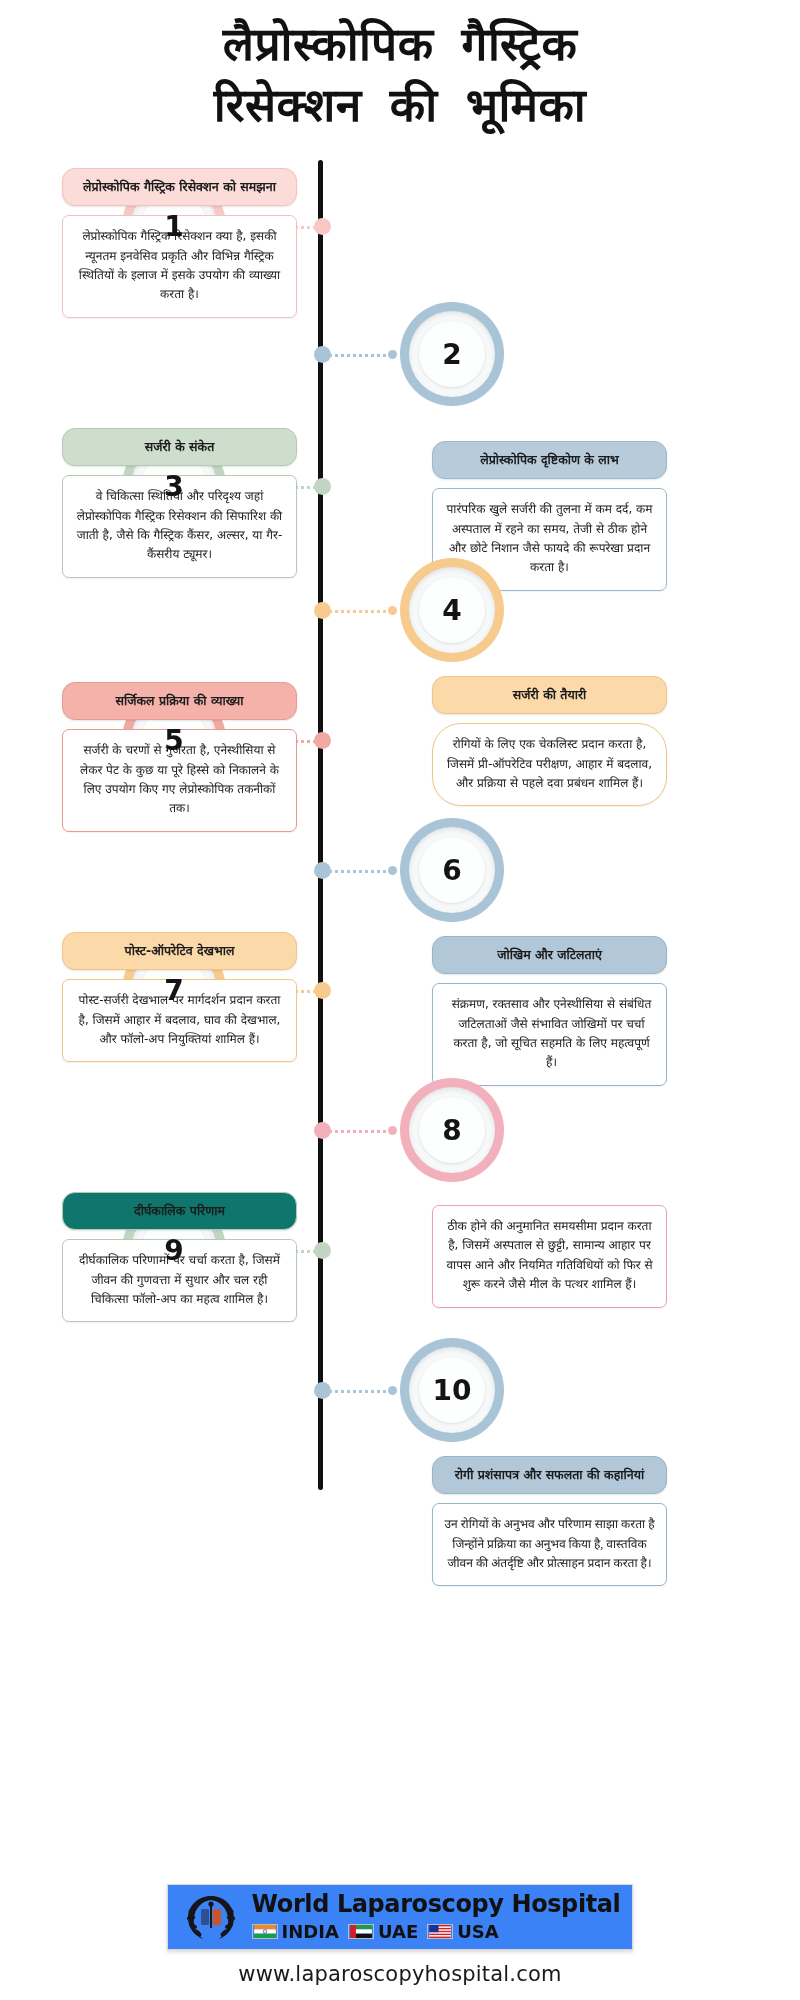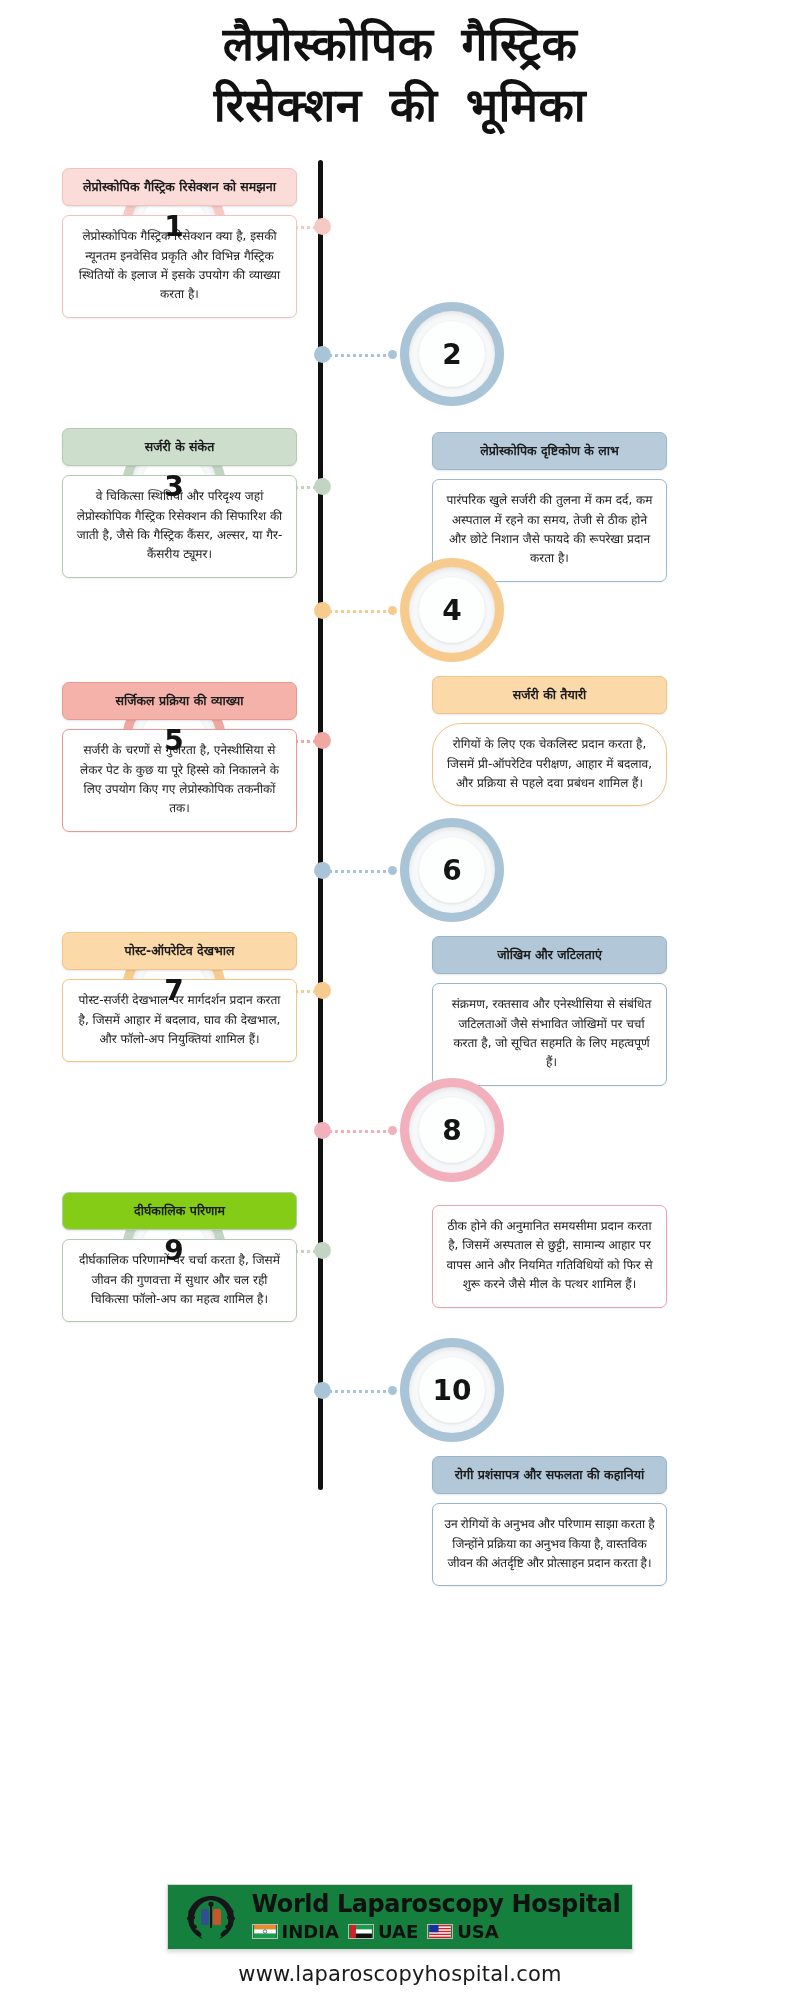--- a/index.html
+++ b/index.html
@@ -41,21 +41,21 @@
 
   
   .card {
     position: absolute;
     width: 235px;
   }
   .card.left  { left: 62px;  }
   .card.right { left: 432px; }
 
   .card-header {
-    border-radius: 7px;
+    border-radius: 13px;
     padding: 9px 10px;
     text-align: center;
     font-size: 12.5px;
     font-weight: bold;
     line-height: 1.45;
     color: #1c1c1c;
     font-family: "DejaVu Sans", sans-serif;
     box-shadow: 0 1px 2px rgba(0,0,0,0.10);
   }
   .card-body {
@@ -136,21 +136,21 @@
   
   .footer {
     position: absolute;
     left: 0; right: 0;
     bottom: 14px;
     text-align: center;
   }
   .logo-box {
     display: inline-block;
     border: 1px solid #d8d8d8;
-    background: #15803d;
+    background: #3b82f6;
     padding: 7px 12px;
     box-shadow: 0 2px 4px rgba(0,0,0,0.16);
   }
   .logo-inner { display: flex; align-items: center; gap: 10px; }
   .wreath { width: 62px; height: 50px; flex: none; }
   .logo-text { text-align: left; }
   .logo-title {
     font-family: "DejaVu Sans", sans-serif;
     font-weight: bold;
     font-size: 24px;
@@ -206,21 +206,21 @@
     </div>
     <div class="medallion right" style="top: 302px;">
       <div class="ring1" style="background:#a9c4d6"></div>
       <div class="ring2"></div>
       <div class="ring3"></div>
       <div class="num">2</div>
     </div>
     <div class="connector" style="border-top-color: rgb(169, 196, 214); left: 324px; width: 68px; top: 354px;"></div>
     <div class="node" style="background: rgb(169, 196, 214); position: absolute; left: 314px; top: 346px;"></div>
     <div class="node-sm" style="background: rgb(169, 196, 214); position: absolute; top: 350px; left: 388px;"></div>
-    <div class="card right" style="top: 432px;">
+    <div class="card right" style="top: 441px;">
       <div class="card-header" style="background: rgb(183, 203, 219); border: 1px solid rgb(156, 184, 204);">लेप्रोस्कोपिक दृष्टिकोण के लाभ</div>
       <div class="card-body" style="border-color: rgb(156, 184, 204);">पारंपरिक खुले सर्जरी की तुलना में कम दर्द, कम अस्पताल में रहने का समय, तेजी से ठीक होने और छोटे निशान जैसे फायदे की रूपरेखा प्रदान करता है।</div>
     </div>
     <div class="medallion left" style="top: 434px;">
       <div class="ring1" style="background:#c2d4c2"></div>
       <div class="ring2"></div>
       <div class="ring3"></div>
       <div class="num">3</div>
     </div>
     <div class="connector" style="border-top-color: rgb(194, 212, 194); left: 234px; width: 82px; top: 486px;"></div>
@@ -297,21 +297,21 @@
     <div class="medallion left" style="top: 1198px;">
       <div class="ring1" style="background:#c2d4c2"></div>
       <div class="ring2"></div>
       <div class="ring3"></div>
       <div class="num">9</div>
     </div>
     <div class="connector" style="border-top-color: rgb(194, 212, 194); left: 234px; width: 82px; top: 1250px;"></div>
     <div class="node" style="background: rgb(194, 212, 194); position: absolute; left: 314px; top: 1242px;"></div>
     <div class="node-sm" style="background: rgb(194, 212, 194); position: absolute; top: 1246px; left: 229px;"></div>
     <div class="card left" style="top: 1192px;">
-      <div class="card-header" style="background: #84cc16; border: 1px solid rgb(180, 202, 180);">दीर्घकालिक परिणाम</div>
+      <div class="card-header" style="background: #0f766e; border: 1px solid rgb(180, 202, 180);">दीर्घकालिक परिणाम</div>
       <div class="card-body" style="border-color: rgb(180, 202, 180);">दीर्घकालिक परिणामों पर चर्चा करता है, जिसमें जीवन की गुणवत्ता में सुधार और चल रही चिकित्सा फॉलो-अप का महत्व शामिल है।</div>
     </div>
     <div class="medallion right" style="top: 1338px;">
       <div class="ring1" style="background:#a9c4d6"></div>
       <div class="ring2"></div>
       <div class="ring3"></div>
       <div class="num">10</div>
     </div>
     <div class="connector" style="border-top-color: rgb(169, 196, 214); left: 324px; width: 68px; top: 1390px;"></div>
     <div class="node" style="background: rgb(169, 196, 214); position: absolute; left: 314px; top: 1382px;"></div>

